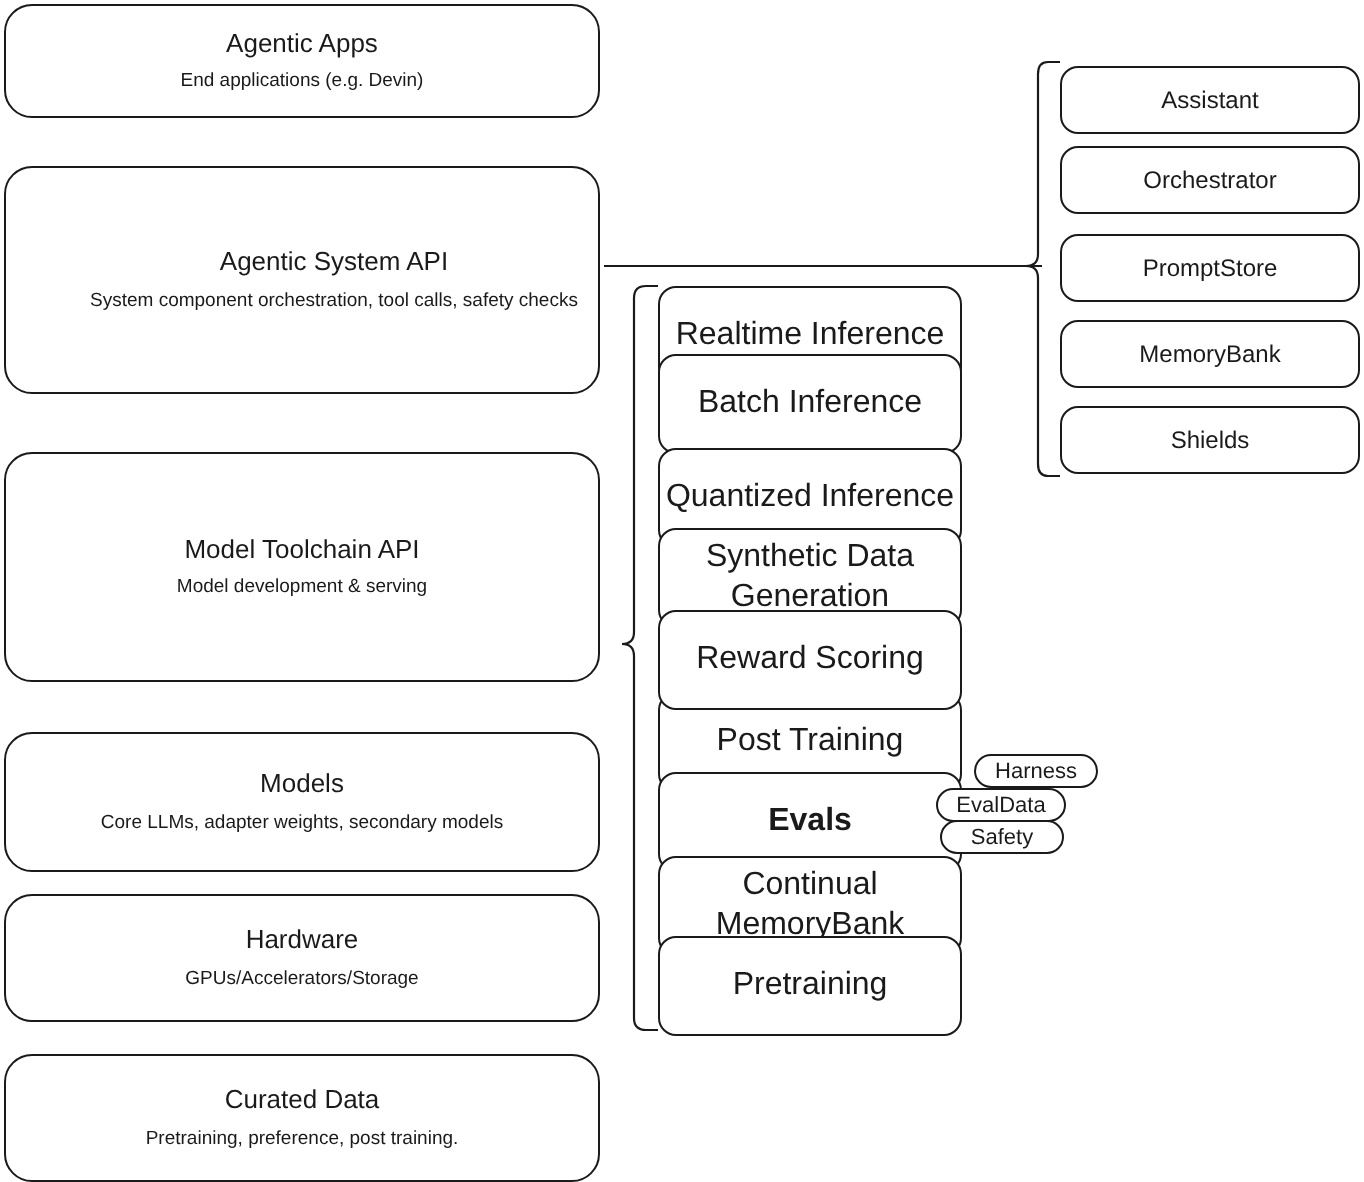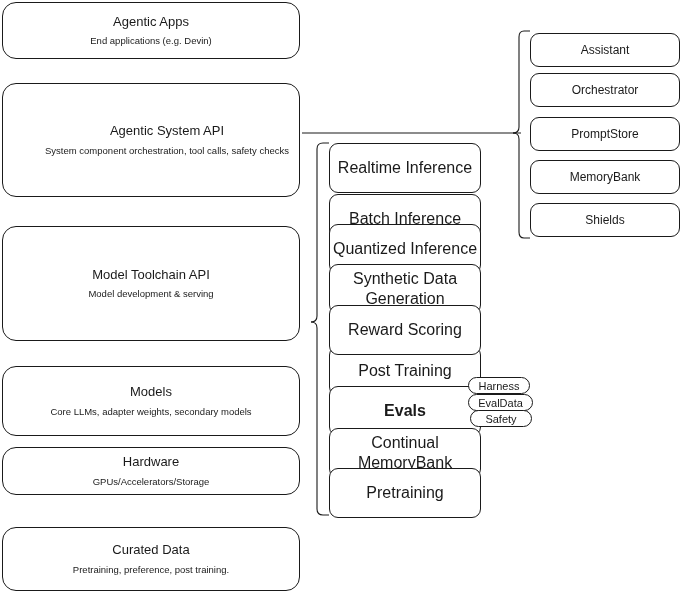--- a/index.html
+++ b/index.html
@@ -136,35 +136,35 @@
   <div class="node layer-node" style="top:226px;height:115px;">
     <div class="layer-title">Model Toolchain API</div>
     <div class="layer-sub">Model development &amp; serving</div>
   </div>
 
   <div class="node layer-node" style="top:366px;height:70px;">
     <div class="layer-title">Models</div>
     <div class="layer-sub">Core LLMs, adapter weights, secondary models</div>
   </div>
 
-  <div class="node layer-node" style="top:447px;height:48px;">
+  <div class="node layer-node" style="top:447px;height:64px;">
     <div class="layer-title">Hardware</div>
     <div class="layer-sub">GPUs/Accelerators/Storage</div>
   </div>
 
   <div class="node layer-node" style="top:527px;height:64px;">
     <div class="layer-title">Curated Data</div>
     <div class="layer-sub">Pretraining, preference, post training.</div>
   </div>
 
   <div class="node mid-node" style="top:143px;">
       <span>Realtime Inference</span>
     </div>
 
-  <div class="node mid-node" style="top:194px;">
+  <div class="node mid-node" style="top:177px;">
       <span>Batch Inference</span>
     </div>
 
   <div class="node mid-node" style="top:224px;">
       <span>Quantized Inference</span>
     </div>
 
   <div class="node mid-node" style="top:264px;">
       <span>Synthetic Data Generation</span>
     </div>
@@ -182,21 +182,21 @@
     </div>
 
   <div class="node mid-node" style="top:428px;">
       <span>Continual MemoryBank</span>
     </div>
 
   <div class="node mid-node" style="top:468px;">
       <span>Pretraining</span>
     </div>
 
-  <div class="badge-node" style="top:377px;left:468px;width:62px;">
+  <div class="badge-node" style="top:377px;left:487px;width:62px;">
       <span>Harness</span>
     </div>
 
   <div class="badge-node" style="top:394px;left:468px;width:65px;">
       <span>EvalData</span>
     </div>
 
   <div class="badge-node" style="top:410px;left:470px;width:62px;">
       <span>Safety</span>
     </div>

